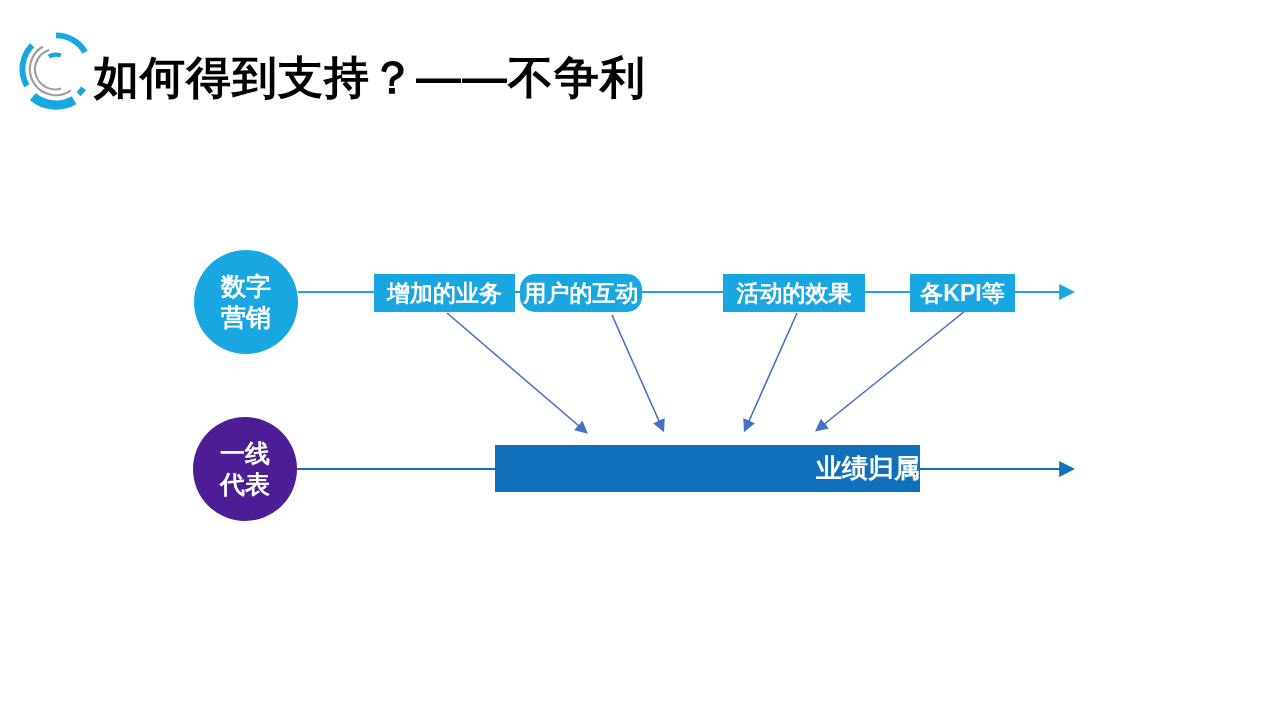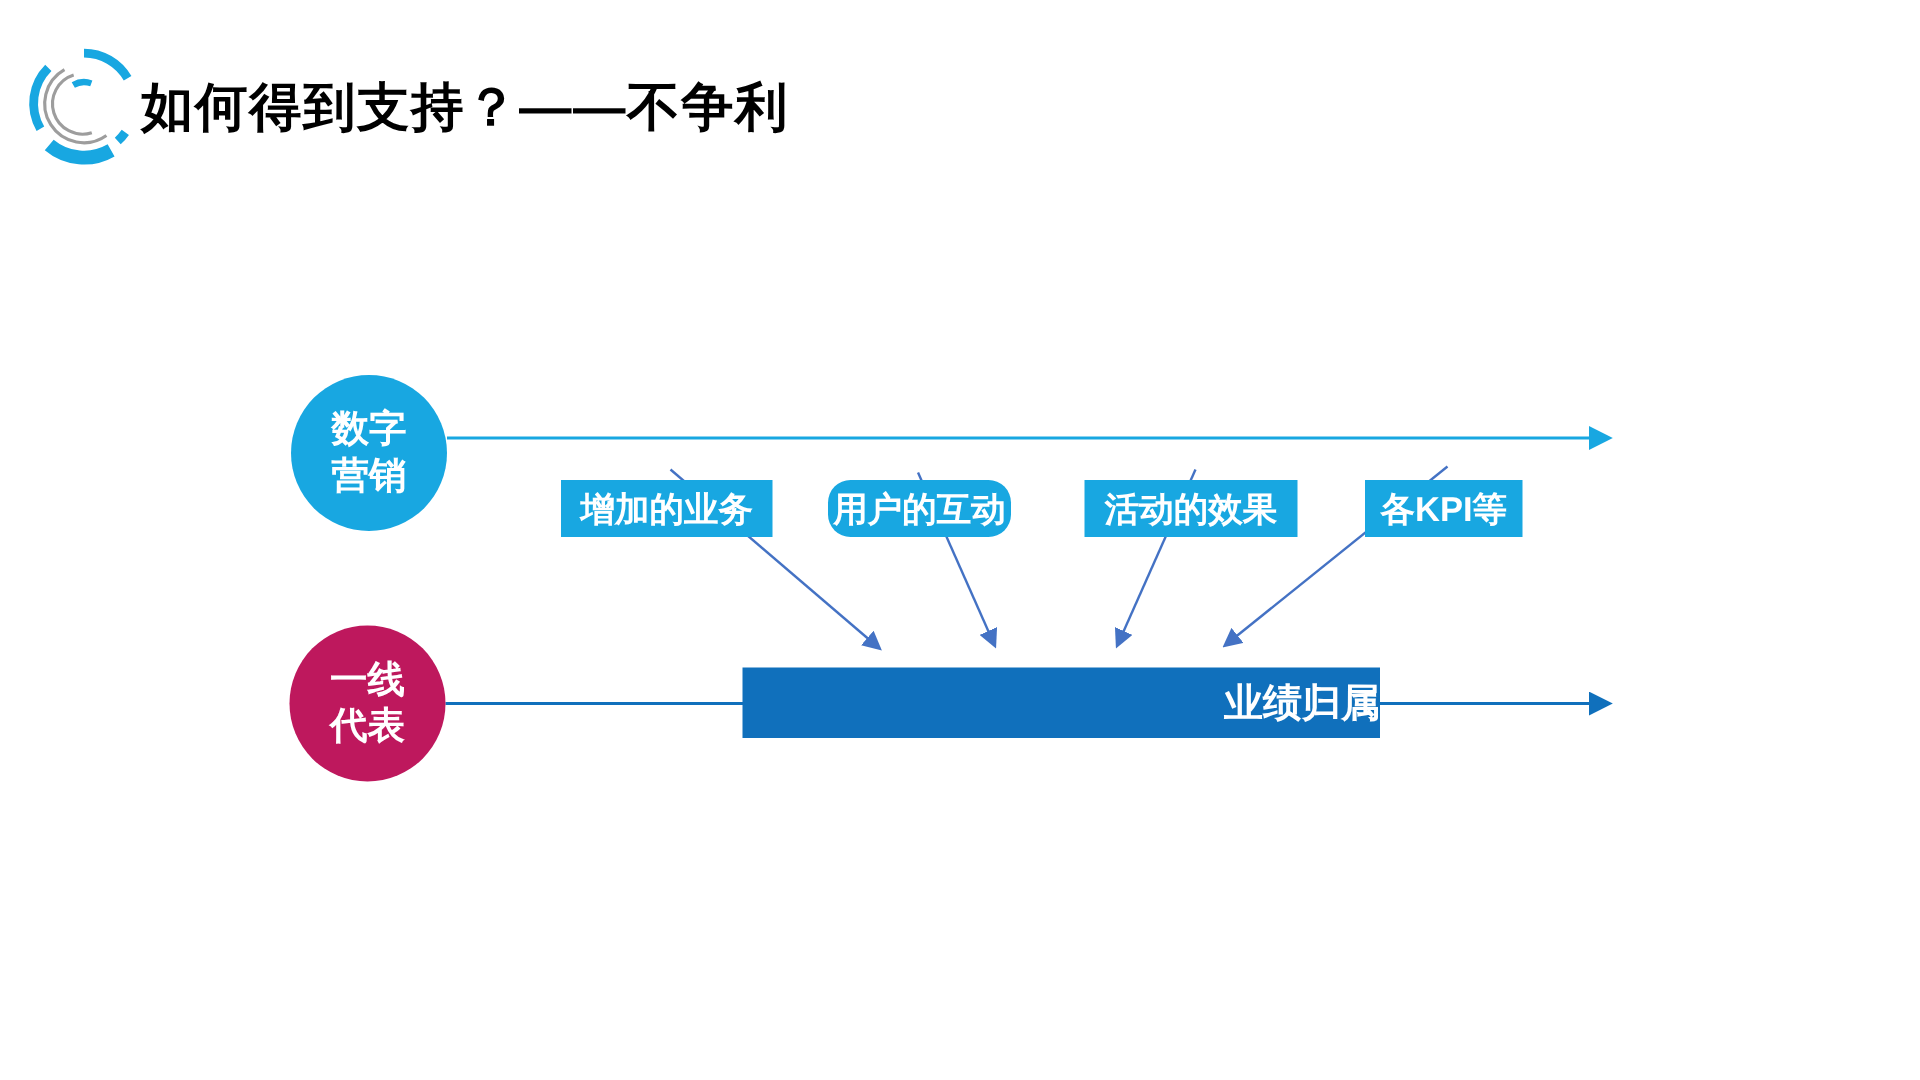--- a/index.html
+++ b/index.html
@@ -19,21 +19,21 @@
     left: 14px;
     top: 20px;
     width: 84px;
     height: 98px;
   }
 
   .title {
     position: absolute;
     left: 94px;
     top: 48px;
-    font-size: 35px;
+    font-size: 45px;
     font-weight: bold;
     color: #000000;
     letter-spacing: 1px;
     white-space: nowrap;
     text-align: right;
   }
 
   .connectors {
     position: absolute;
     left: 0;
@@ -51,38 +51,37 @@
     flex-direction: column;
     align-items: center;
     justify-content: center;
     color: #ffffff;
     font-weight: bold;
     font-size: 25px;
     line-height: 31px;
     text-align: left;
   }
   .circle-cyan { background: #18a7e1; left: 194px; top: 250px; }
-  .circle-dark { background: #be185d; left: 193px; top: 417px; }
+  .circle-dark { background: #4c1d95; left: 193px; top: 417px; }
 
   .metric-box {
     position: absolute;
     top: 274px;
     height: 38px;
     background: #18a7e1;
     color: #ffffff;
     font-weight: bold;
     font-size: 23px;
     display: flex;
     align-items: center;
     justify-content: center;
     white-space: nowrap;
-    margin-top: 46px;
   }
   .box-1 { left: 374px; width: 141px; }
-  .box-2 { left: 552px; width: 122px; border-radius: 15px; }
+  .box-2 { left: 520px; width: 122px; border-radius: 15px; }
   .box-3 { left: 723px; width: 142px; font-family: Liberation Mono, monospace; }
   .box-4 { left: 910px; width: 105px; }
 
   .target-box {
     position: absolute;
     left: 495px;
     top: 445px;
     width: 425px;
     height: 47px;
     background: #1070bc;

